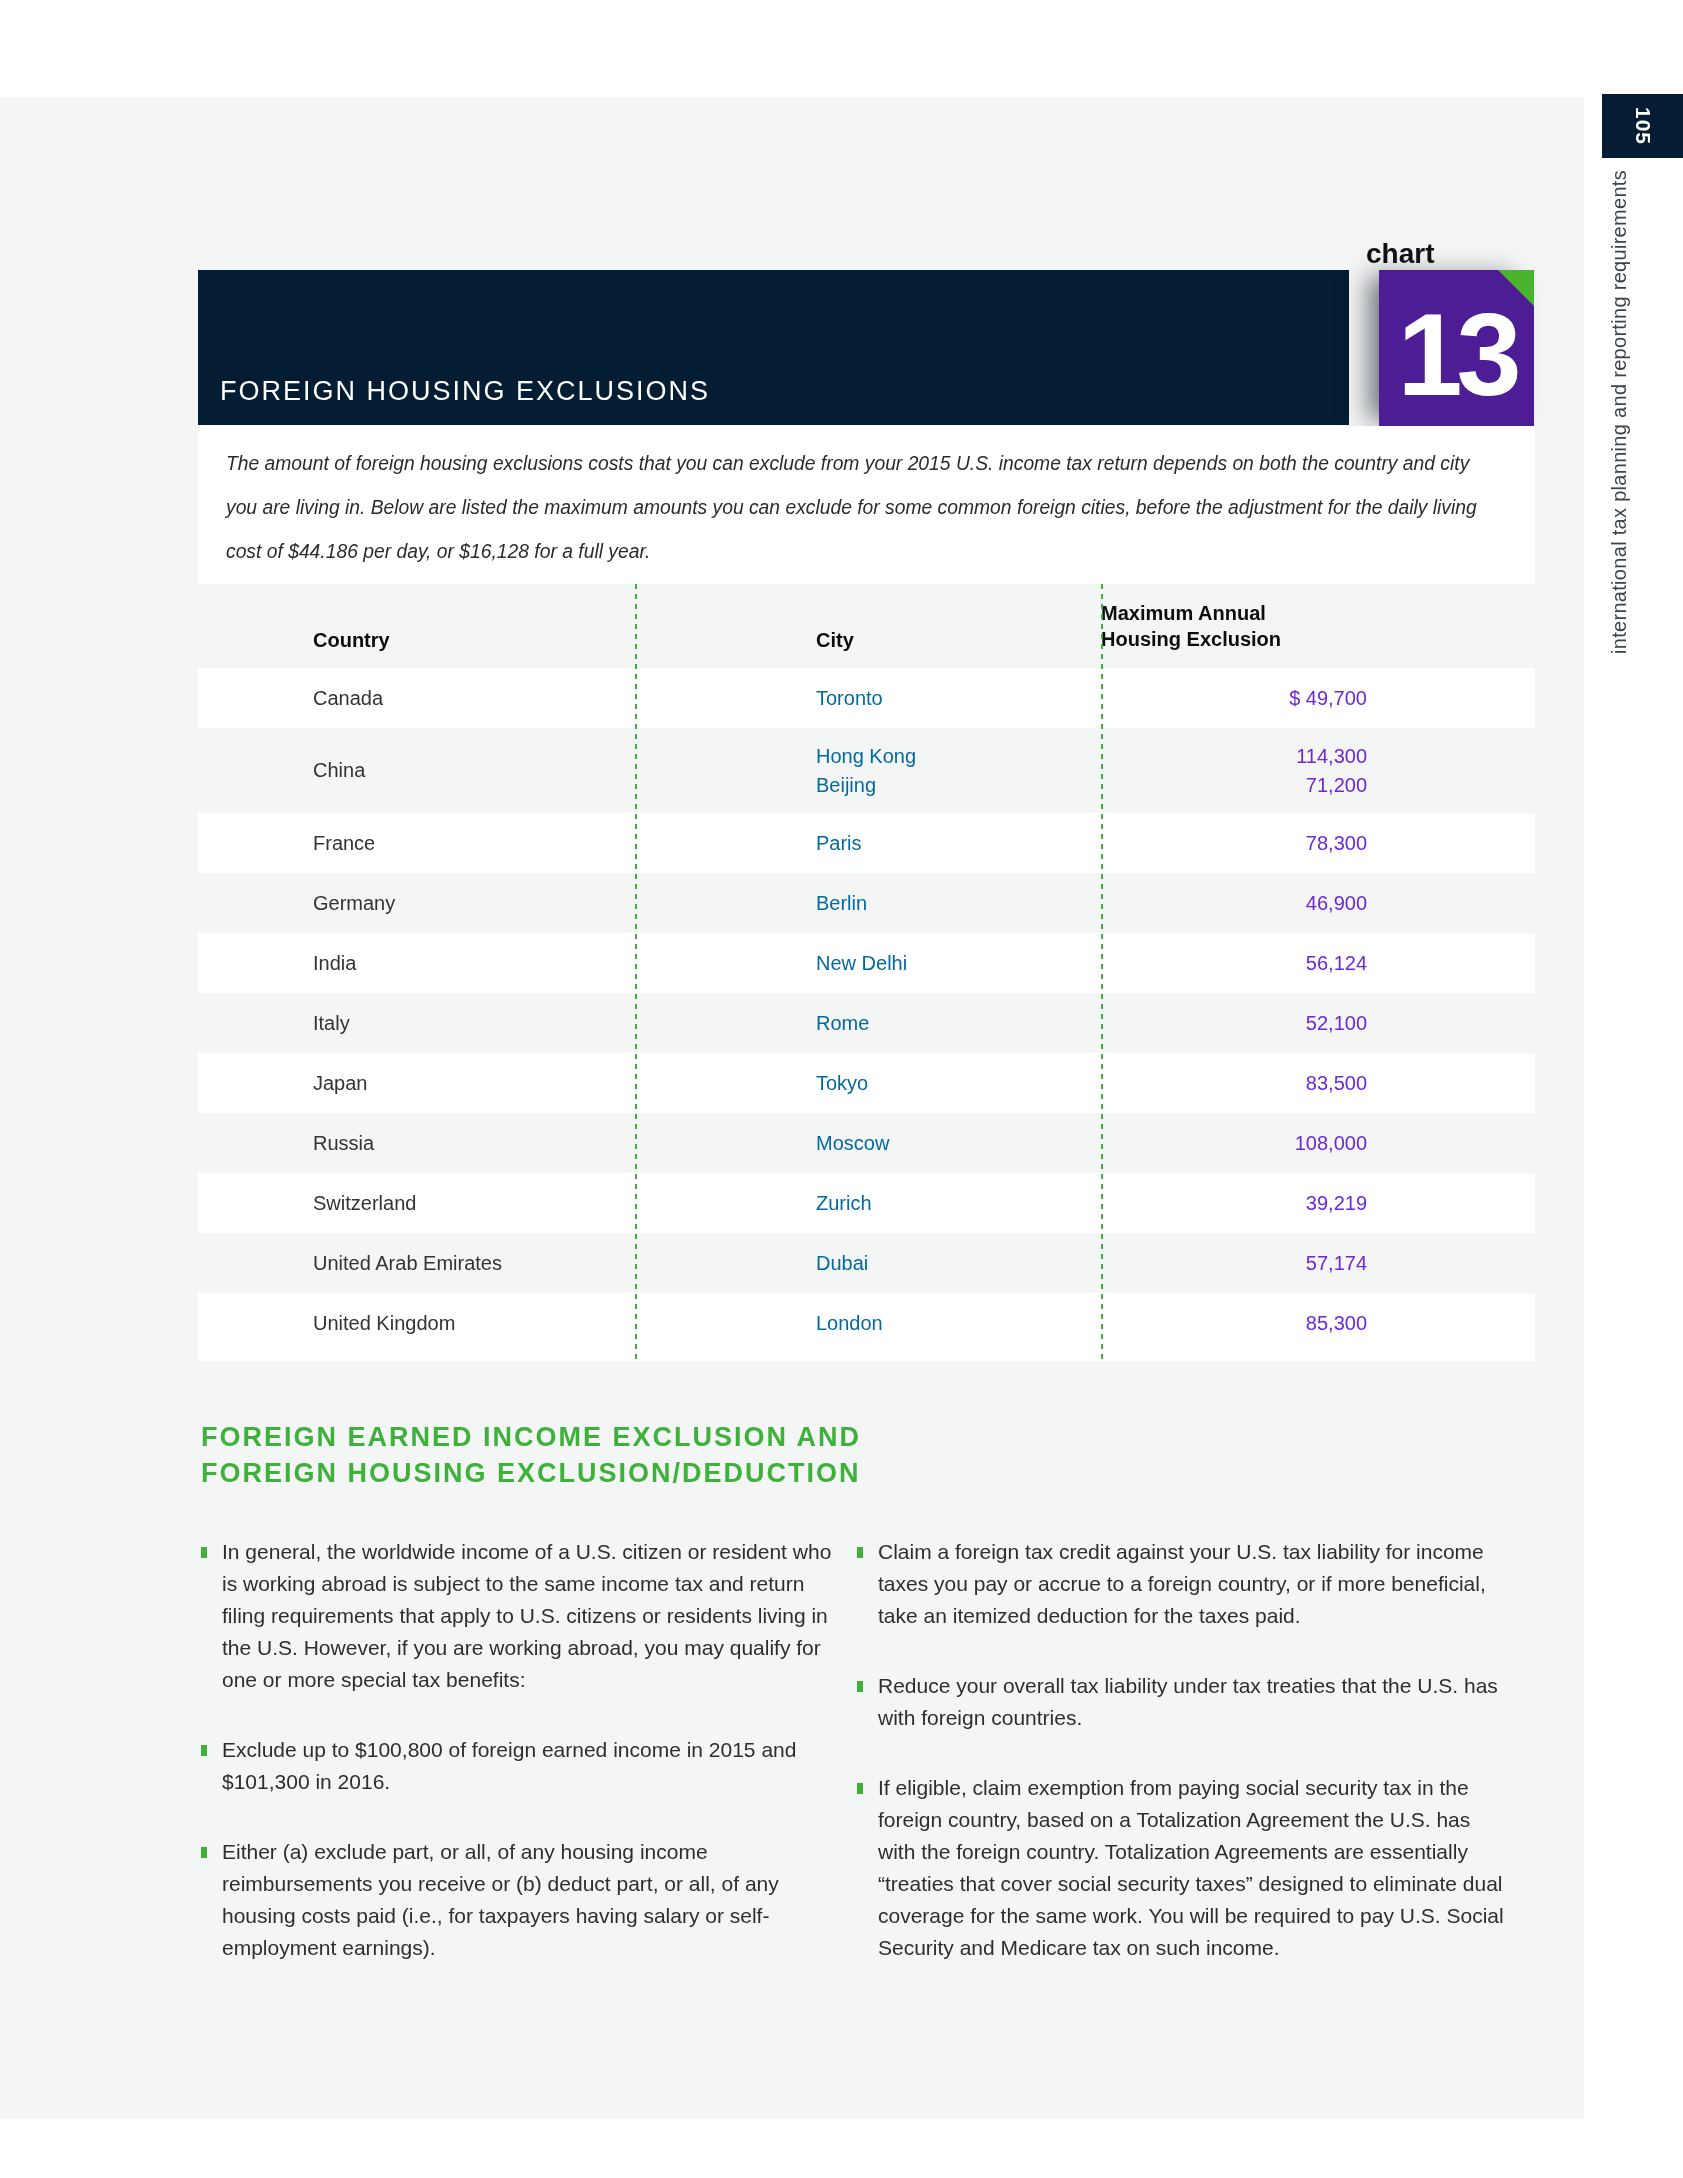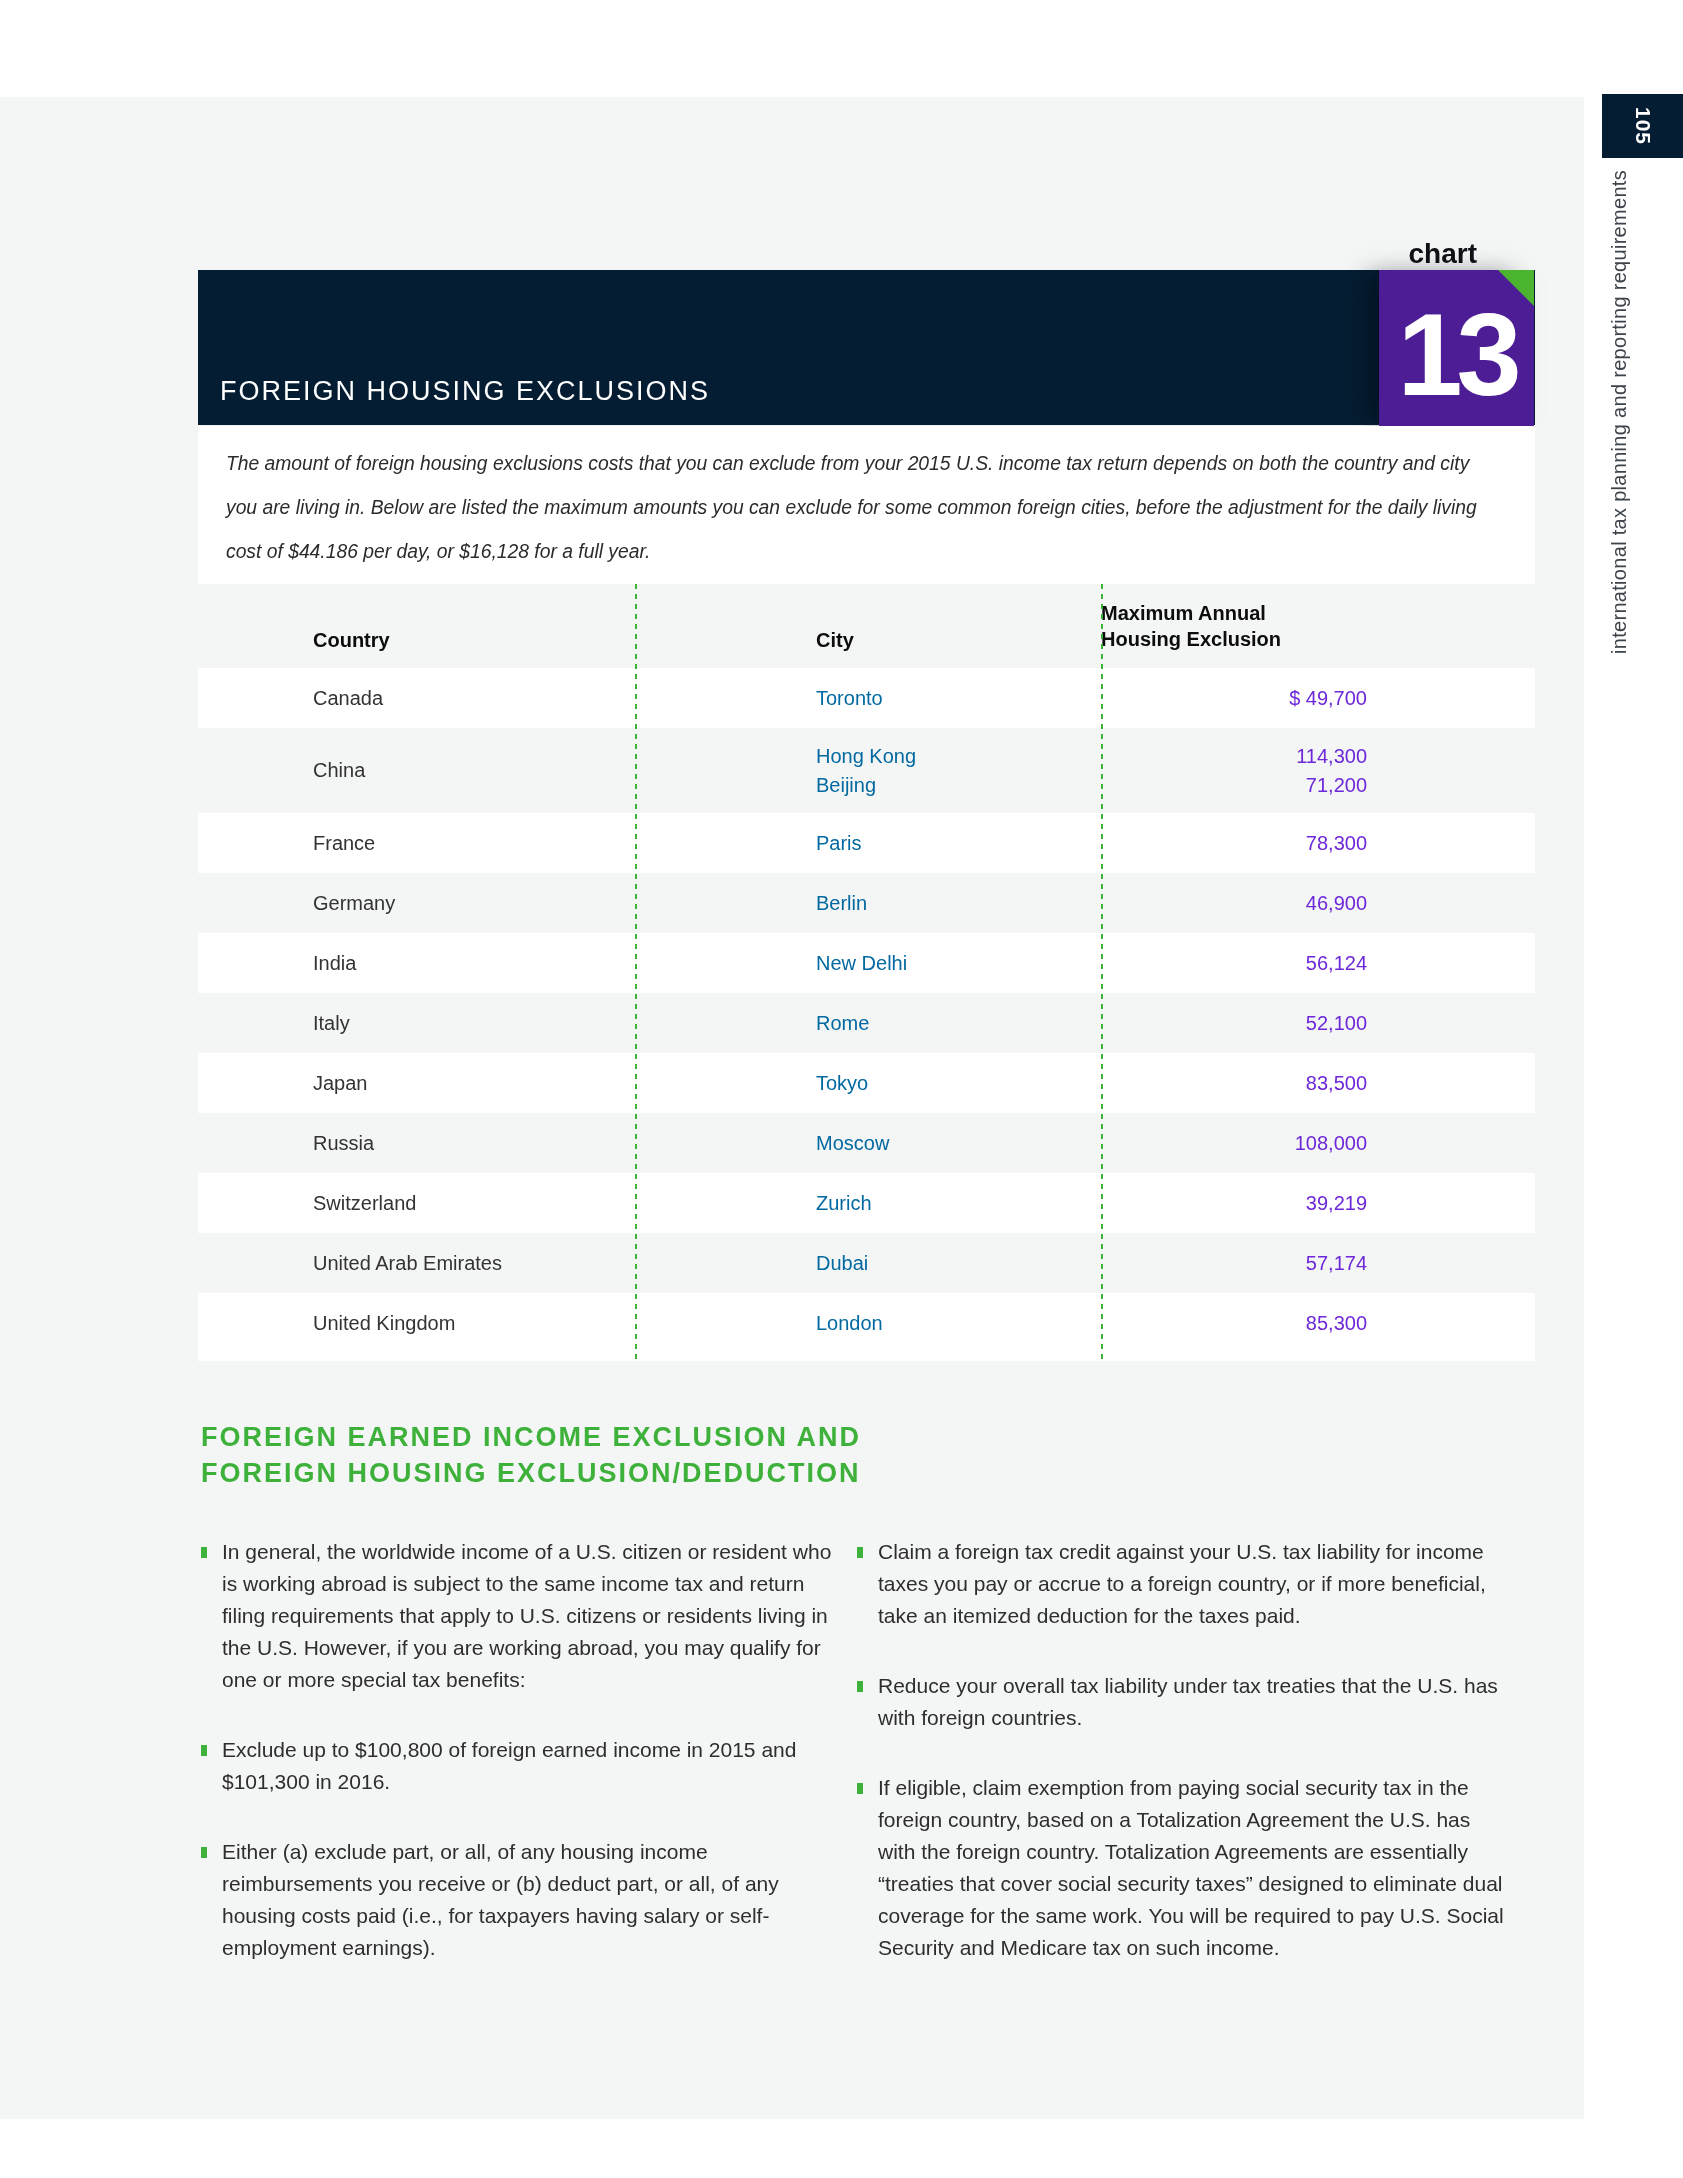--- a/index.html
+++ b/index.html
@@ -23,24 +23,24 @@
   }
   
   .side-caption{
     position:absolute;left:1608px;top:170px;width:30px;
     writing-mode:vertical-rl;transform:rotate(180deg);
     font-size:20px;color:#3d434a;letter-spacing:0.3px;white-space:nowrap;
   }
   
   .chart-label{
     position:absolute;left:1366px;top:238px;width:111px;
-    text-align:right;font-size:28px;font-weight:bold;color:#0e1116;
+    text-align:left;font-size:28px;font-weight:bold;color:#0e1116;
   }
   .header-bar{
-    position:absolute;left:198px;top:270px;width:1337px;height:155px;
+    position:absolute;left:198px;top:270px;width:1151px;height:155px;
     background:#051d32;box-sizing:border-box;
     display:flex;align-items:flex-end;padding:0 0 18px 22px;
   }
   .header-title{
     color:#ffffff;font-size:27px;font-weight:400;letter-spacing:2px;
   }
   .block13{
     position:absolute;left:1379px;top:270px;width:155px;height:156px;
     background:#4c1d95;box-shadow:-16px 0 24px -6px rgba(2,10,22,0.55);
     display:flex;align-items:center;justify-content:center;

